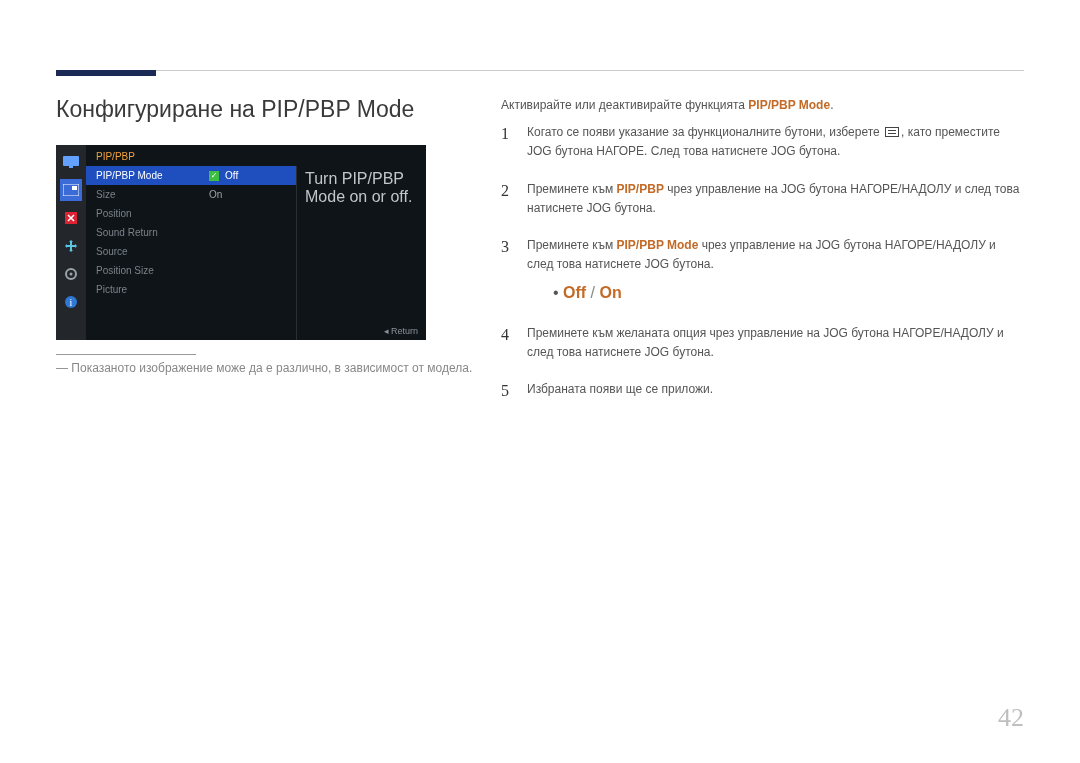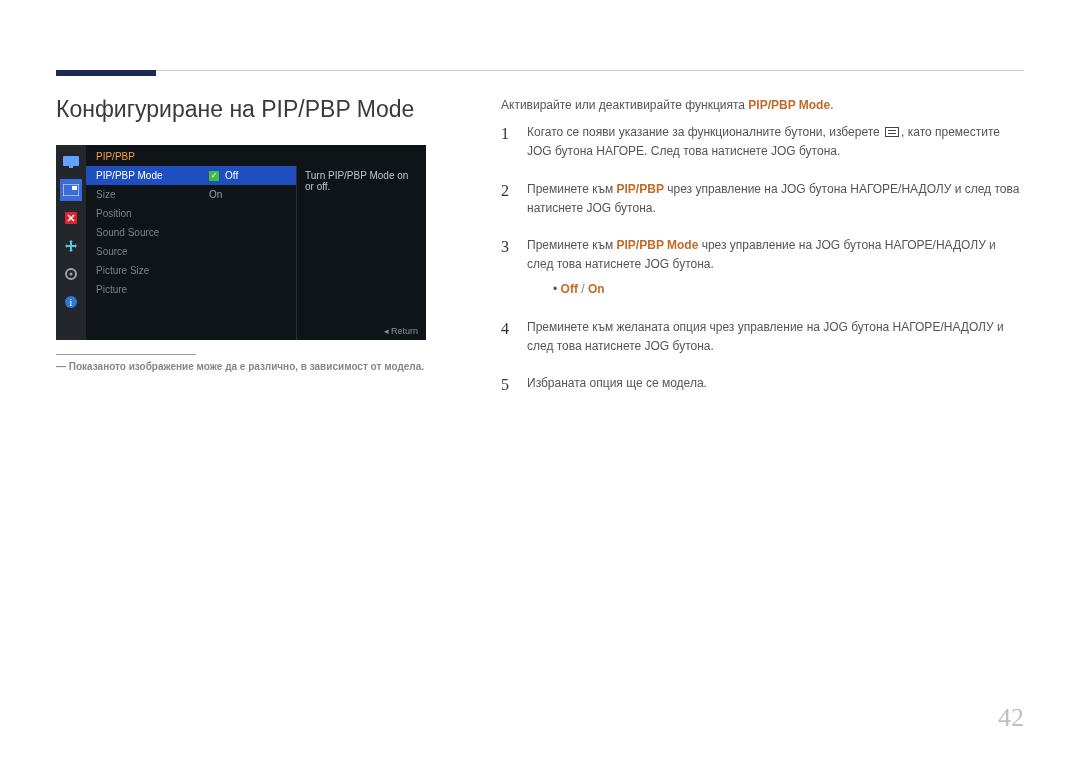--- a/index.html
+++ b/index.html
@@ -96,21 +96,21 @@
   .osd-opt.hi { background: #1f4fbe; color: #fff; }
   .osd-opt .chk {
     width: 10px; height: 10px; background: #3fbf3f;
     display:inline-flex;align-items:center;justify-content:center;
     color:#fff; font-size:8px;
   }
   .osd-desc {
     flex: 1;
     border-left: 1px solid #2a2f33;
     padding: 4px 8px;
-    font-size: 10px;
+    font-size: 16px;
     color: #c0c6cc;
   }
   .osd-return {
     position: absolute;
     bottom: 4px;
     right: 8px;
     font-size: 9px;
     color: #8a929a;
     margin-top: 7px;
   }
@@ -118,23 +118,22 @@
     content: "◂ ";
   }
 
   .footnote-hr {
     width: 140px;
     border: none;
     border-top: 1px solid #999;
     margin: 14px 0 6px;
   }
   .footnote {
-    font-size: 10px;
+    font-size: 12px;
     color: #888;
-    font-weight: bold;
   }
 
   
   .intro { margin-bottom: 8px; }
   .em { color: #c36a27; font-weight: 600; }
   ol.steps { list-style: none; counter-reset: st; }
   ol.steps > li {
     counter-increment: st;
     position: relative;
     padding-left: 26px;
@@ -160,21 +159,21 @@
     margin: 0 2px;
   }
   .menu-glyph::before, .menu-glyph::after {
     content: "";
     position: absolute;
     left: 2px; right: 2px; height: 1px;
     background: #444;
   }
   .menu-glyph::before { top: 2px; }
   .menu-glyph::after { bottom: 2px; }
-  .bullet-line { margin: 6px 0 14px 26px; font-size: 12px; color: #555; }
+  .bullet-line { margin: 6px 0 14px 26px; font-size: 16px; color: #555; }
   .bullet-line::before { content: "• "; color: #555; }
   .grey-slash { color: #888; }
 
   .page-num {
     position: absolute;
     bottom: 30px;
     right: 56px;
     font-family: Georgia, 'Times New Roman', serif;
     font-size: 26px;
     color: #bfbfbf;
@@ -228,23 +227,23 @@
             </svg>
         </span>
       </div>
       <div class="osd-main">
         <div class="osd-header">PIP/PBP</div>
         <div class="osd-body">
           <div class="osd-list">
             <div class="osd-item hi">PIP/PBP Mode</div>
             <div class="osd-item">Size</div>
             <div class="osd-item">Position</div>
-            <div class="osd-item">Sound Source</div>
+            <div class="osd-item">Sound Return</div>
             <div class="osd-item">Source</div>
-            <div class="osd-item">Picture Size</div>
+            <div class="osd-item">Position Size</div>
             <div class="osd-item">Picture</div>
           </div>
           <div class="osd-opts">
             <div class="osd-opt hi">
                 <span class="chk">✓</span>
                 <span>Off</span>
               </div>
             <div class="osd-opt">
                 <span>On</span>
               </div>
@@ -270,18 +269,18 @@
       <li>
         <span>Преминете към </span><span class="em">PIP/PBP</span><span> чрез управление на JOG бутона НАГОРЕ/НАДОЛУ и след това натиснете JOG бутона.</span>
       </li>
       <li>
         <span>Преминете към </span><span class="em">PIP/PBP Mode</span><span> чрез управление на JOG бутона НАГОРЕ/НАДОЛУ и след това натиснете JOG бутона.</span>
         <div class="bullet-line">
           <span class="em">Off</span><span class="grey-slash"> / </span><span class="em">On</span>
         </div>
       </li>
       <li>Преминете към желаната опция чрез управление на JOG бутона НАГОРЕ/НАДОЛУ и след това натиснете JOG бутона.</li>
-      <li>Избраната опция ще се модела.</li>
+      <li>Избраната появи ще се приложи.</li>
     </ol>
   </div>
 </div>
 
 <div class="page-num">42</div>
 
 </body></html>

